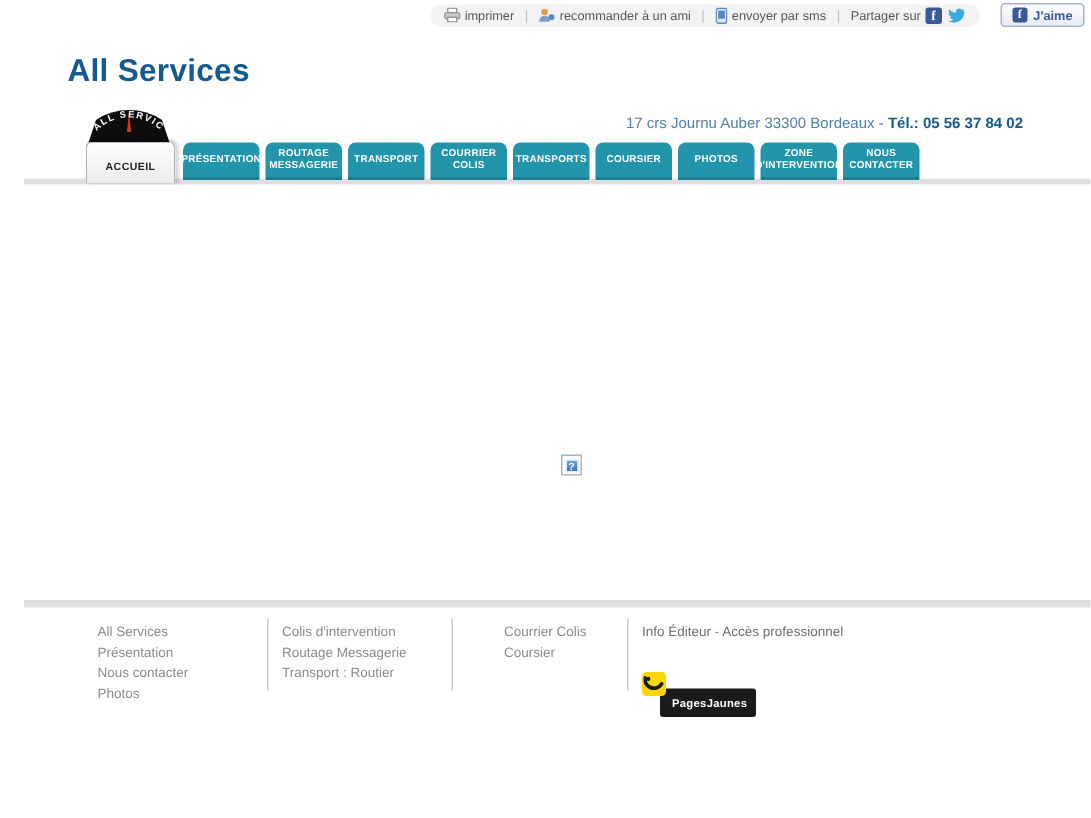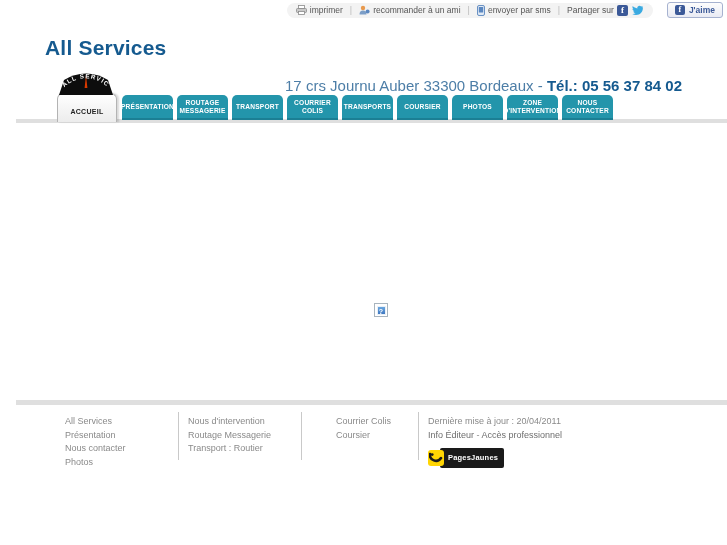--- a/index.html
+++ b/index.html
@@ -28,21 +28,21 @@
     display:flex; align-items:center; gap:4px;
     border:1px solid #a6b2d0; border-radius:3px;
     background:linear-gradient(#fdfdfd,#e9ebf4);
     padding:2px 7px; height:16px; cursor:pointer;
   }
   .like-btn .fb-sq { width:10px; height:10px; font-size:8px; line-height:10px; }
   .like-label { font-size:8.5px; font-weight:bold; color:#3b5998; }
 
   
   .page-title { position:absolute; left:45px; top:36px; font-size:21px; font-weight:bold; color:#155a8f; letter-spacing:.2px; }
-  .address-line { position:absolute; top:77px; right:45px; font-size:15px; color:#4d7ea7; }
+  .address-line { position:absolute; top:77px; right:45px; font-size:10px; color:#4d7ea7; }
   .address-line .phone { font-weight:bold; color:#155a8f; }
 
   
   .navbar { position:absolute; left:57px; top:93px; display:flex; align-items:flex-start; z-index:2; }
   .tab-active {
     width:60px; height:29px; margin-right:1px;
     background:linear-gradient(#ffffff,#ececec);
     border:1px solid #b3b3b3; border-bottom:none;
     border-radius:6px 6px 0 0;
     display:flex; flex-direction:column; align-items:center; justify-content:center;
@@ -85,21 +85,21 @@
   .fc4 { left:428px; top:415px; }
   .footer-item { cursor:pointer; }
   .footer-sep { position:absolute; top:412px; width:1px; height:48px; background:#c9c9c9; }
   .fs1 { left:178px; } .fs2 { left:301px; } .fs3 { left:418px; }
   .footer-link { color:#6e6e6e; cursor:pointer; }
   .pj-row { display:flex; align-items:center; margin-top:6px; cursor:pointer; }
   .pj-face { width:16px; height:16px; background:#ffd503; border-radius:3px; position:relative; z-index:2; }
   .pj-face svg { position:absolute; left:1px; top:2px; }
   .pj-label {
     background:#1a1a1a; color:#fff; font-size:7.5px; font-weight:bold;
-    padding:3px 6px 3px 8px; border-radius:2px; margin-left:-4px; letter-spacing:.2px;
+    padding:3px 6px 3px 8px; border-radius:2px; margin-left:-4px; letter-spacing:.2px;margin-top:24px;
   }
 </style>
 </head>
 <body>
 
 <div class="toolbar">
   <div class="toolbar-strip">
     <span class="tool-item">
       <svg width="11" height="10" viewBox="0 0 11 10">
         <rect x="2.5" y="0.5" width="6" height="3" fill="#fff" stroke="#8a8a8a" stroke-width="0.8"></rect>
@@ -213,34 +213,33 @@
 
 <div class="footer-col fc1">
   <div class="footer-item">All Services</div>
   <div class="footer-item">Présentation</div>
   <div class="footer-item">Nous contacter</div>
   <div class="footer-item">Photos</div>
 </div>
 <div class="footer-sep fs1"></div>
 
 <div class="footer-col fc2">
-  <div class="footer-item">Nous d'intervention</div>
+  <div class="footer-item">Colis d'intervention</div>
   <div class="footer-item">Routage Messagerie</div>
   <div class="footer-item">Transport : Routier</div>
 </div>
 <div class="footer-sep fs2"></div>
 
 <div class="footer-col fc3">
   <div class="footer-item">Courrier Colis</div>
   <div class="footer-item">Coursier</div>
 </div>
 <div class="footer-sep fs3"></div>
 
 <div class="footer-col fc4">
-  <div>Dernière mise à jour : 20/04/2011</div>
   <div>
     <span class="footer-link">Info Éditeur</span>
     <span>-</span>
     <span class="footer-link">Accès professionnel</span>
   </div>
   <div class="pj-row">
     <span class="pj-face">
       <svg width="14" height="12" viewBox="0 0 14 12">
         <path d="M1,2 A6,6 0 0 0 12,6" fill="none" stroke="#1a1a1a" stroke-width="2.6" stroke-linecap="round"></path>
         <circle cx="3.2" cy="2.6" r="1.4" fill="#1a1a1a"></circle>

